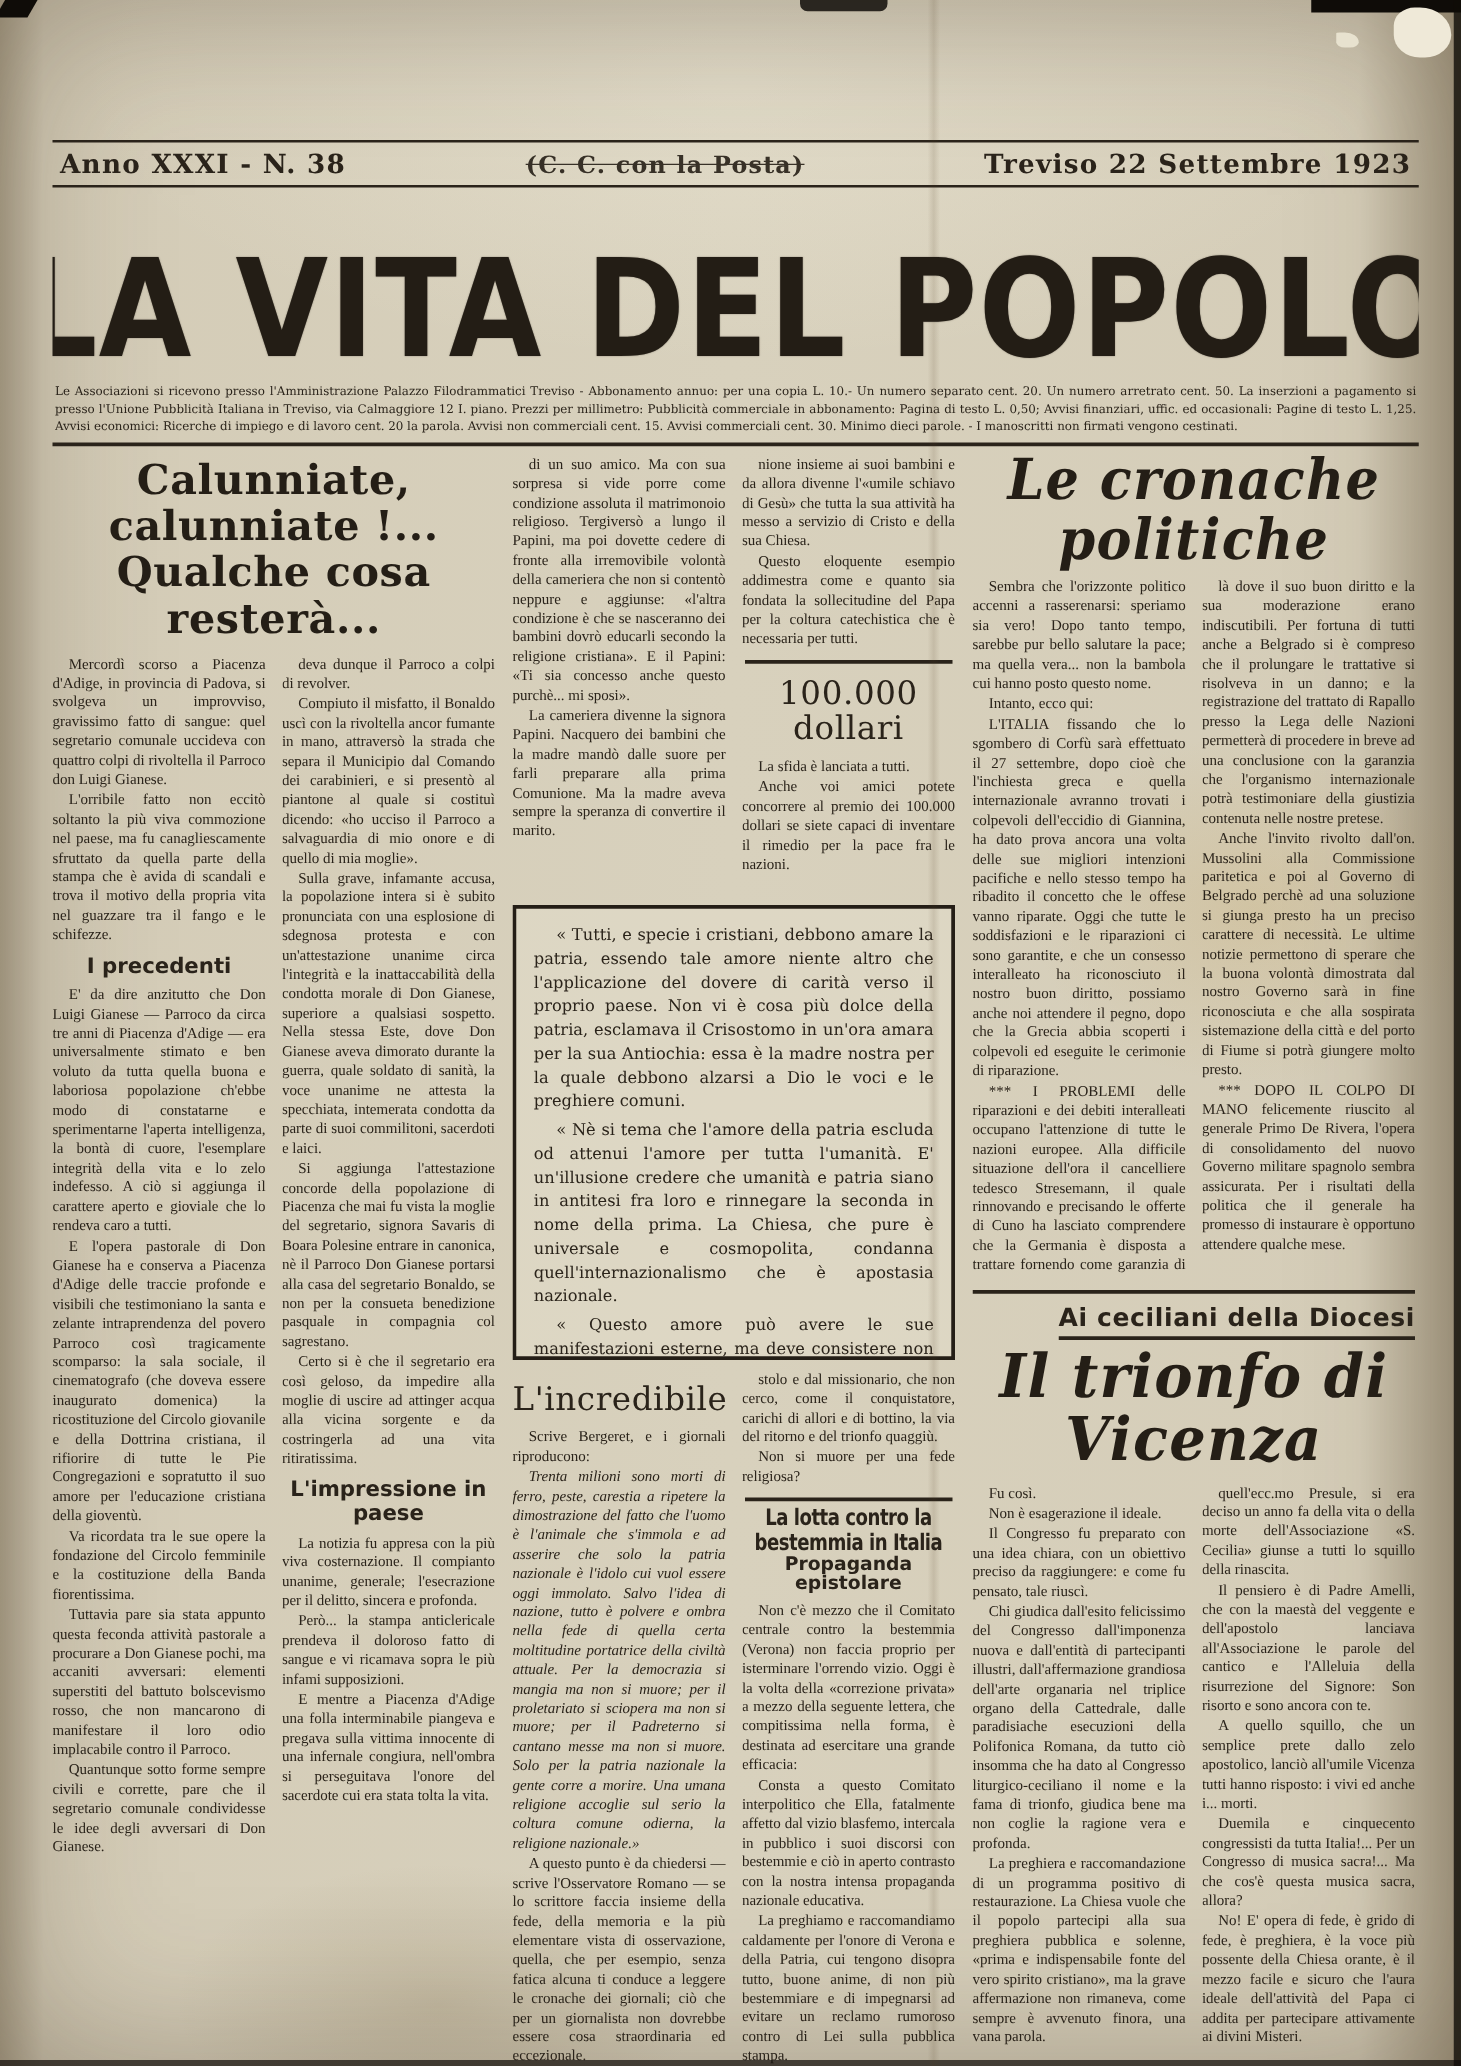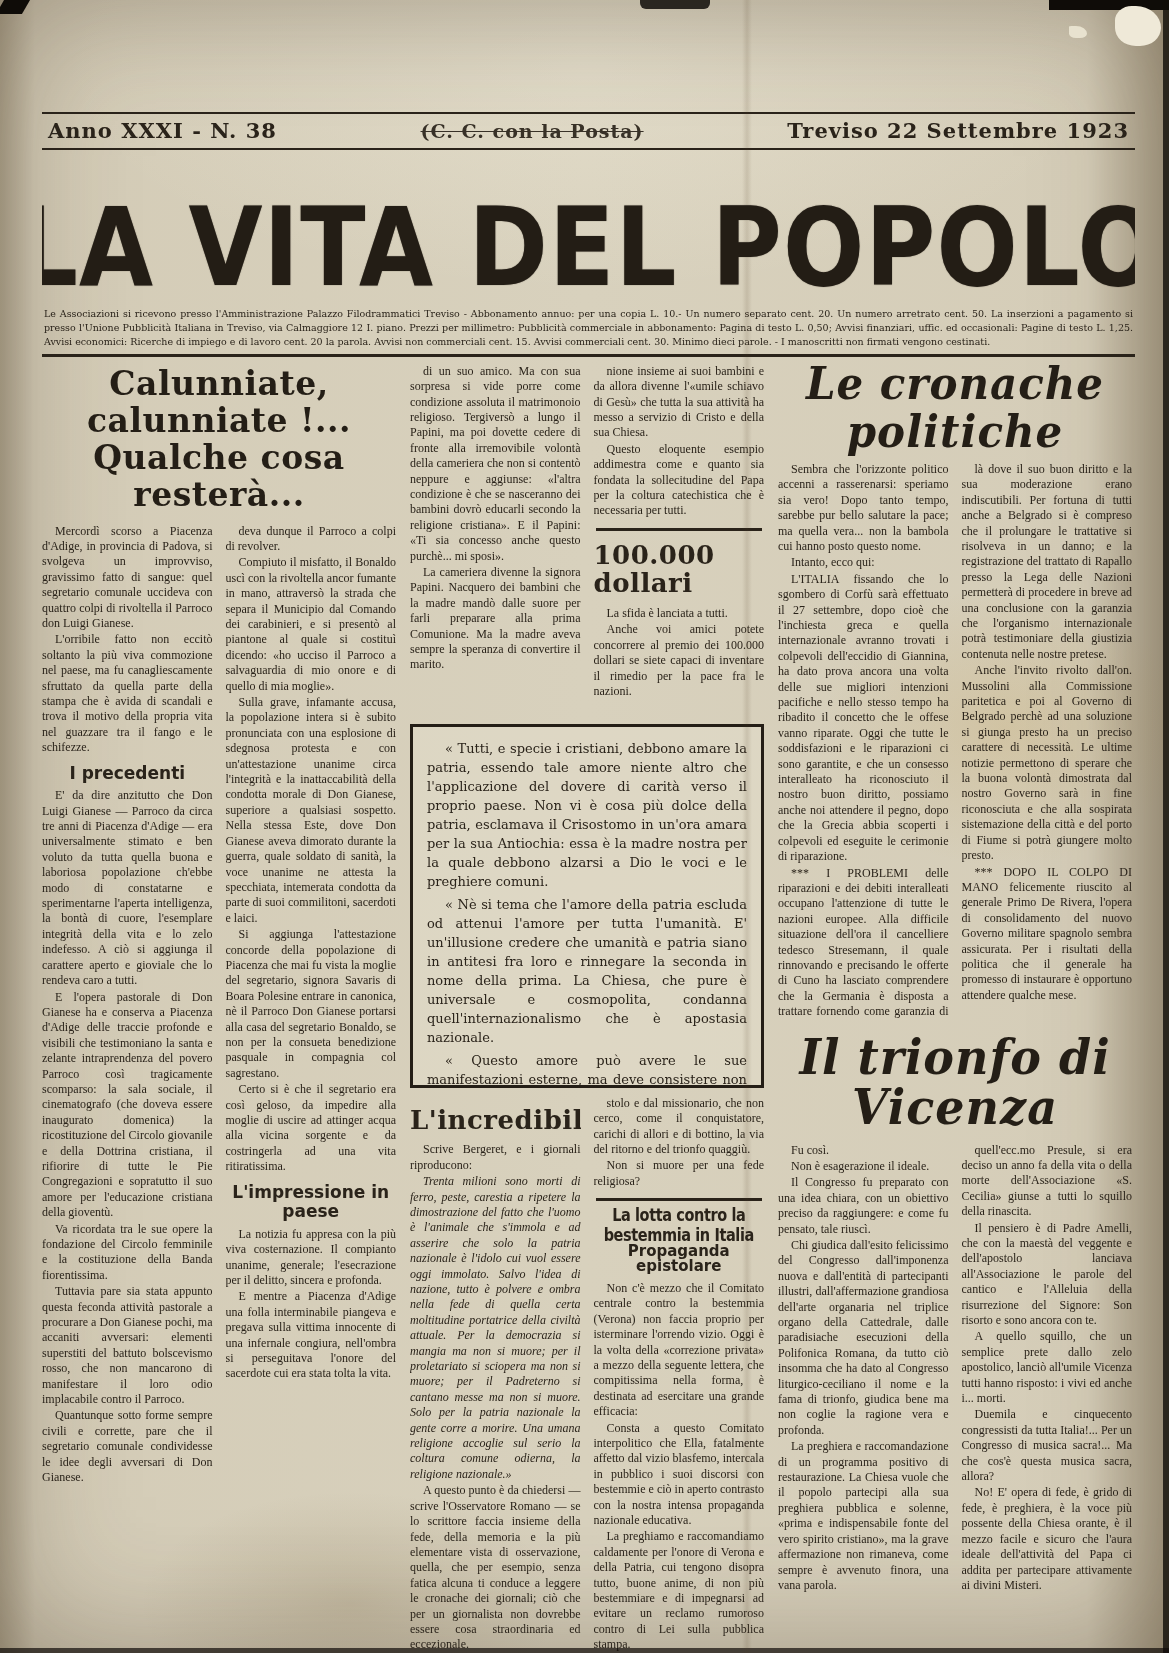--- a/index.html
+++ b/index.html
@@ -43,21 +43,21 @@
   .content{display:flex;gap:14px;height:1358px;margin-top:7px;overflow:hidden;}
   .group{width:354px;flex:0 0 354px;overflow:hidden;}
   .cols{display:flex;gap:13px;overflow:hidden;}
   .col{flex:1 1 0;overflow:hidden;min-width:0;}
 
   
   .blk{font-size:12px;line-height:15.4px;}
   .blk-p,.blk-pi{text-align:justify;text-indent:13px;margin:0 0 1px;font-family:Liberation Serif, serif;}
   .blk-pi{font-style:italic;}
   .blk-h2{font-family:"DejaVu Sans", sans-serif;font-weight:bold;font-size:17px;line-height:1.15;text-align:center;margin:8px 0 5px;}
-  .blk-h1{font-weight:bold;font-size:26px;line-height:1.1;margin:10px 0 8px;letter-spacing:.5px;}
+  .blk-h1{font-weight:normal;font-size:26px;line-height:1.1;text-align:center;margin:10px 0 8px;letter-spacing:.5px;}
   .blk-h3{font-family:"DejaVu Sans", sans-serif;font-weight:bold;font-size:14.5px;line-height:1.1;text-align:center;margin:8px 0 2px;transform:scaleY(1.25);letter-spacing:-.4px;}
   .blk-h4{font-family:"DejaVu Sans", sans-serif;font-weight:bold;font-size:15px;text-align:center;margin:2px 0 6px;}
   .blk-rule{border-top:3px solid #2a231a;margin:9px 2px 9px;height:0;}
 
   
   .head-calunniate{font-weight:bold;font-size:33px;line-height:1.12;text-align:center;letter-spacing:.5px;margin:2px 0 10px;color:#241e16;}
   
   .pastoral-box{border:3px solid #241e16;margin:8px 0;padding:12px 14px 10px;height:364px;box-sizing:border-box;overflow:hidden;background:rgba(240,235,218,.25);}
   .pastoral-box .blk{font-size:13px;line-height:19px;}
   .pastoral-box .blk-q{text-align:justify;text-indent:18px;margin-bottom:4px;}
@@ -115,20 +115,21 @@
             <div class="blk blk-p">Quantunque sotto forme sempre civili e corrette, pare che il segretario comunale condividesse le idee degli avversari di Don Gianese.</div>
           </div>
         <div class="col">
             <div class="blk blk-p">deva dunque il Parroco a colpi di revolver.</div>
             <div class="blk blk-p">Compiuto il misfatto, il Bonaldo uscì con la rivoltella ancor fumante in mano, attraversò la strada che separa il Municipio dal Comando dei carabinieri, e si presentò al piantone al quale si costituì dicendo: «ho ucciso il Parroco a salvaguardia di mio onore e di quello di mia moglie».</div>
             <div class="blk blk-p">Sulla grave, infamante accusa, la popolazione intera si è subito pronunciata con una esplosione di sdegnosa protesta e con un'attestazione unanime circa l'integrità e la inattaccabilità della condotta morale di Don Gianese, superiore a qualsiasi sospetto. Nella stessa Este, dove Don Gianese aveva dimorato durante la guerra, quale soldato di sanità, la voce unanime ne attesta la specchiata, intemerata condotta da parte di suoi commilitoni, sacerdoti e laici.</div>
             <div class="blk blk-p">Si aggiunga l'attestazione concorde della popolazione di Piacenza che mai fu vista la moglie del segretario, signora Savaris di Boara Polesine entrare in canonica, nè il Parroco Don Gianese portarsi alla casa del segretario Bonaldo, se non per la consueta benedizione pasquale in compagnia col sagrestano.</div>
             <div class="blk blk-p">Certo si è che il segretario era così geloso, da impedire alla moglie di uscire ad attinger acqua alla vicina sorgente e da costringerla ad una vita ritiratissima.</div>
             <div class="blk blk-h2">L'impressione in paese</div>
             <div class="blk blk-p">La notizia fu appresa con la più viva costernazione. Il compianto unanime, generale; l'esecrazione per il delitto, sincera e profonda.</div>
+            <div class="blk blk-p">Però... la stampa anticlericale prendeva il doloroso fatto di sangue e vi ricamava sopra le più infami supposizioni.</div>
             <div class="blk blk-p">E mentre a Piacenza d'Adige una folla interminabile piangeva e pregava sulla vittima innocente di una infernale congiura, nell'ombra si perseguitava l'onore del sacerdote cui era stata tolta la vita.</div>
           </div>
       </div>
     </div>
 
     <div class="group">
       <div class="cols" style="height:352px;">
         <div class="col">
             <div class="blk blk-p">di un suo amico. Ma con sua sorpresa si vide porre come condizione assoluta il matrimonoio religioso. Tergiversò a lungo il Papini, ma poi dovette cedere di fronte alla irremovibile volontà della cameriera che non si contentò neppure e aggiunse: «l'altra condizione è che se nasceranno dei bambini dovrò educarli secondo la religione cristiana». E il Papini: «Ti sia concesso anche questo purchè... mi sposi».</div>
             <div class="blk blk-p">La cameriera divenne la signora Papini. Nacquero dei bambini che la madre mandò dalle suore per farli preparare alla prima Comunione. Ma la madre aveva sempre la speranza di convertire il marito.</div>
@@ -178,20 +179,23 @@
             <div class="blk blk-p">Intanto, ecco qui:</div>
             <div class="blk blk-p">L'ITALIA fissando che lo sgombero di Corfù sarà effettuato il 27 settembre, dopo cioè che l'inchiesta greca e quella internazionale avranno trovati i colpevoli dell'eccidio di Giannina, ha dato prova ancora una volta delle sue migliori intenzioni pacifiche e nello stesso tempo ha ribadito il concetto che le offese vanno riparate. Oggi che tutte le soddisfazioni e le riparazioni ci sono garantite, e che un consesso interalleato ha riconosciuto il nostro buon diritto, possiamo anche noi attendere il pegno, dopo che la Grecia abbia scoperti i colpevoli ed eseguite le cerimonie di riparazione.</div>
             <div class="blk blk-p">*** I PROBLEMI delle riparazioni e dei debiti interalleati occupano l'attenzione di tutte le nazioni europee. Alla difficile situazione dell'ora il cancelliere tedesco Stresemann, il quale rinnovando e precisando le offerte di Cuno ha lasciato comprendere che la Germania è disposta a trattare fornendo come garanzia di pagamento agli alleati le sostanze private dei cittadini tedeschi, risponde Poincaré insistendo sul concetto che innanzi tutto la Germania deve ordinare la cessazione della resistenza passiva nella Ruhr.</div>
           </div>
         <div class="col">
             <div class="blk blk-p">là dove il suo buon diritto e la sua moderazione erano indiscutibili. Per fortuna di tutti anche a Belgrado si è compreso che il prolungare le trattative si risolveva in un danno; e la registrazione del trattato di Rapallo presso la Lega delle Nazioni permetterà di procedere in breve ad una conclusione con la garanzia che l'organismo internazionale potrà testimoniare della giustizia contenuta nelle nostre pretese.</div>
             <div class="blk blk-p">Anche l'invito rivolto dall'on. Mussolini alla Commissione paritetica e poi al Governo di Belgrado perchè ad una soluzione si giunga presto ha un preciso carattere di necessità. Le ultime notizie permettono di sperare che la buona volontà dimostrata dal nostro Governo sarà in fine riconosciuta e che alla sospirata sistemazione della città e del porto di Fiume si potrà giungere molto presto.</div>
             <div class="blk blk-p">*** DOPO IL COLPO DI MANO felicemente riuscito al generale Primo De Rivera, l'opera di consolidamento del nuovo Governo militare spagnolo sembra assicurata. Per i risultati della politica che il generale ha promesso di instaurare è opportuno attendere qualche mese.</div>
           </div>
       </div>
+      <div class="kicker">
+        <span>Ai ceciliani della Diocesi</span>
+      </div>
       <div class="trionfo-title">Il trionfo di Vicenza</div>
       <div class="cols" style="height:520px;">
         <div class="col">
             <div class="blk blk-p">Fu così.</div>
             <div class="blk blk-p">Non è esagerazione il ideale.</div>
             <div class="blk blk-p">Il Congresso fu preparato con una idea chiara, con un obiettivo preciso da raggiungere: e come fu pensato, tale riuscì.</div>
             <div class="blk blk-p">Chi giudica dall'esito felicissimo del Congresso dall'imponenza nuova e dall'entità di partecipanti illustri, dall'affermazione grandiosa dell'arte organaria nel triplice organo della Cattedrale, dalle paradisiache esecuzioni della Polifonica Romana, da tutto ciò insomma che ha dato al Congresso liturgico-ceciliano il nome e la fama di trionfo, giudica bene ma non coglie la ragione vera e profonda.</div>
             <div class="blk blk-p">La preghiera e raccomandazione di un programma positivo di restaurazione. La Chiesa vuole che il popolo partecipi alla sua preghiera pubblica e solenne, «prima e indispensabile fonte del vero spirito cristiano», ma la grave affermazione non rimaneva, come sempre è avvenuto finora, una vana parola.</div>
           </div>
         <div class="col">

